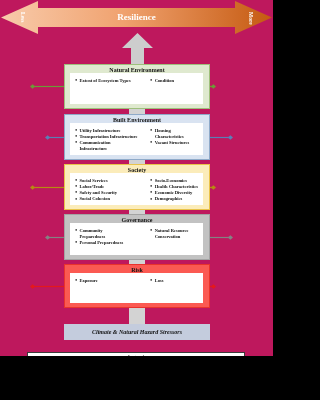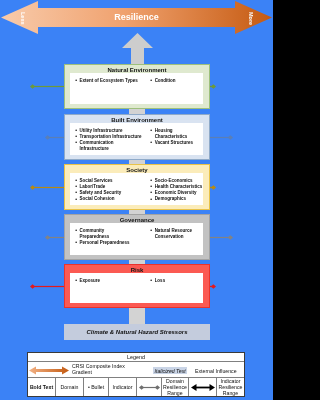--- a/index.html
+++ b/index.html
@@ -1,17 +1,17 @@
 <!DOCTYPE html>
 <html><head>
 <meta charset="utf-8">
 <style>
   html,body{margin:0;padding:0;background:#000;}
   body{font-family:"Liberation Sans",sans-serif;}
-  #root{position:relative;width:273px;height:400px;background:#3b82f6;overflow:hidden;}
+  #root{position:relative;width:273px;height:356px;background:#be185d;overflow:hidden;font-family:Liberation Serif, serif;}
 
   #topbar{position:absolute;left:0;top:0;width:273px;height:34px;}
   #topbar svg{display:block;}
   #res-label{position:absolute;left:0;top:0;width:273px;height:34px;
     display:flex;align-items:center;justify-content:center;
     color:#fff;font-weight:bold;font-size:9px;}
   .endlbl{position:absolute;color:#fff;font-weight:bold;font-size:5.5px;
     writing-mode:vertical-rl;text-orientation:mixed;line-height:5px;}
 
   .domain{position:absolute;left:64px;width:146px;box-sizing:border-box;}

